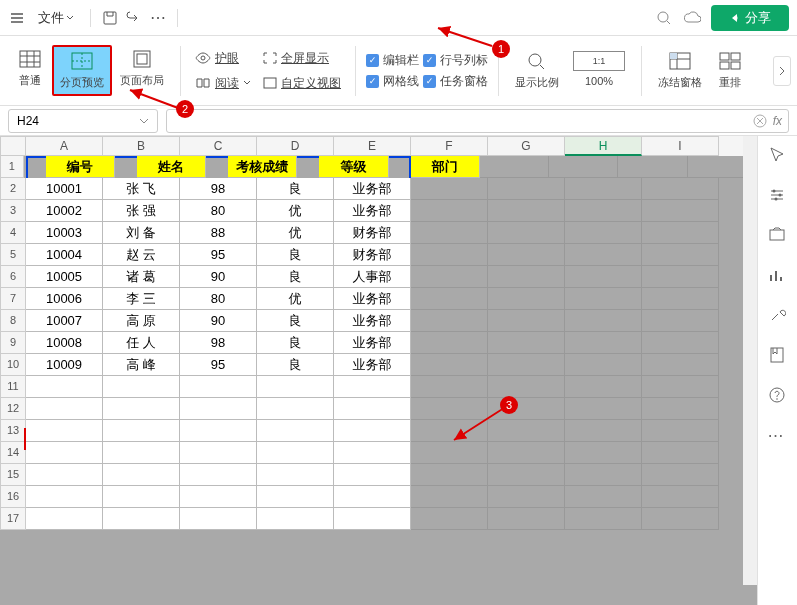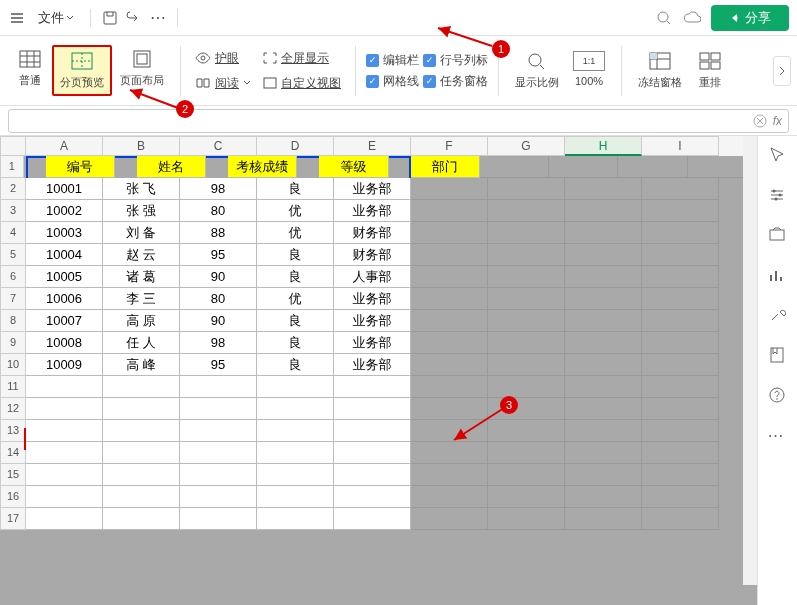--- a/index.html
+++ b/index.html
@@ -36,21 +36,21 @@
 .sheet-area { position: relative; display: flex; height: calc(605px - 36px - 70px - 30px); }
 .grid-container { flex: 1; background: #a9a9a9; position: relative; overflow: hidden; }
 .col-headers { display: flex; height: 20px; background: #f5f5f5; }
 .corner { width: 26px; border: 1px solid #ccc; background: #f5f5f5; }
 .col-h { width: 77px; border: 1px solid #ccc; border-left: none; text-align: center; font-size: 12px; color: #555; line-height: 18px; }
 .col-h.active { background: #e4f0e4; color: #0a8f5b; border-bottom: 2px solid #0a8f5b; }
 .row { display: flex; height: 22px; }
 .row-h { width: 26px; border: 1px solid #ccc; border-top: none; background: #f5f5f5; text-align: center; font-size: 11px; color: #555; line-height: 20px; }
 .cell { width: 77px; border-right: 1px solid #bbb; border-bottom: 1px solid #bbb; background: #fff; font-size: 13px; text-align: center; line-height: 21px; position: relative; }
 .cell.gray { background: #a9a9a9; border-color: #999; }
-.cell.header { background: #ffff00; font-weight: 400; margin-left: 22px; }
+.cell.header { background: #ffff00; font-weight: 700; margin-left: 22px; }
 
 .page-border { position: absolute; border: 2px solid #0040dd; pointer-events: none; }
 .page-dash { position: absolute; border-top: 2px solid #0040dd; pointer-events: none; }
 .watermark { position: absolute; font-size: 42px; color: #ccc; font-family: "SimSun", serif; pointer-events: none; letter-spacing: 18px; font-weight: 300; }
 
 .red-box { position: absolute; border: 2px solid #d00; pointer-events: none; }
 .badge { position: absolute; width: 18px; height: 18px; background: #d00; border-radius: 50%; color: #fff; font-size: 11px; display: flex; align-items: center; justify-content: center; pointer-events: none; z-index: 10; }
 .arrow { position: absolute; pointer-events: none; z-index: 9; }
 
 .right-panel { width: 40px; background: #fff; border-left: 1px solid #e0e0e0; display: flex; flex-direction: column; align-items: center; padding-top: 10px; gap: 20px; }
@@ -115,21 +115,21 @@
   <div class="ribbon-group">
     <div class="ribbon-btn">
       <span class="ribbon-icon">
           <svg width="22" height="18" viewBox="0 0 22 18">
             <rect x="1" y="1" width="20" height="16" stroke="#555" fill="none"></rect>
             <path d="M1 6h20M1 12h20M8 1v16M15 1v16" stroke="#555"></path>
           </svg>
         </span>
       <span>普通</span>
     </div>
-    <div class="ribbon-btn boxed" style="background:#fef9c3;">
+    <div class="ribbon-btn boxed" style="background:#7dd3fc;">
       <span class="ribbon-icon">
           <svg width="22" height="18" viewBox="0 0 22 18">
             <rect x="1" y="1" width="20" height="16" stroke="#0a8f5b" fill="none"></rect>
             <path d="M11 1v16M1 9h20" stroke="#0a8f5b" stroke-dasharray="2"></path>
           </svg>
         </span>
       <span>分页预览</span>
     </div>
     <div class="ribbon-btn">
       <span class="ribbon-icon">
@@ -200,21 +200,21 @@
     <div class="ribbon-btn">
       <span class="ribbon-icon">
           <svg width="20" height="18" viewBox="0 0 20 18">
             <circle cx="8" cy="8" r="6" stroke="#555" fill="none"></circle>
             <path d="M13 13l4 4" stroke="#555"></path>
           </svg>
         </span>
       <span>显示比例</span>
     </div>
     <div class="ribbon-btn">
-      <span class="ribbon-icon" style="border:1px solid #888;font-size:9px;width:32px;line-height:18px;">1:1</span>
+      <span class="ribbon-icon" style="border:1px solid #888;font-size:9px;width:52px;line-height:18px;">1:1</span>
       <span>100%</span>
     </div>
   </div>
   <div class="ribbon-sep"></div>
   <div class="ribbon-group">
     <div class="ribbon-btn">
       <span class="ribbon-icon">
           <svg width="22" height="18" viewBox="0 0 22 18">
             <rect x="1" y="1" width="20" height="16" stroke="#555" fill="none"></rect>
             <path d="M8 1v16M1 7h20" stroke="#555"></path>
@@ -236,20 +236,26 @@
     </div>
   </div>
   <div class="expand-chev">
       <svg width="8" height="10" viewBox="0 0 8 10">
         <path d="M2 1l4 4-4 4" stroke="#666" fill="none"></path>
       </svg>
     </div>
 </div>
 
 <div class="formula-bar">
+  <div class="name-box">
+    <span>H24</span>
+    <svg width="10" height="8" viewBox="0 0 10 8">
+        <path d="M1 2l4 4 4-4" stroke="#888" fill="none"></path>
+      </svg>
+  </div>
   <div class="fx-area">
     <svg width="14" height="14" viewBox="0 0 14 14">
         <circle cx="7" cy="7" r="6" stroke="#aaa" fill="none"></circle>
         <path d="M4 4l6 6M10 4l-6 6" stroke="#aaa"></path>
       </svg>
     <span style="font-style:italic;">fx</span>
   </div>
 </div>
 
 <div class="sheet-area">

